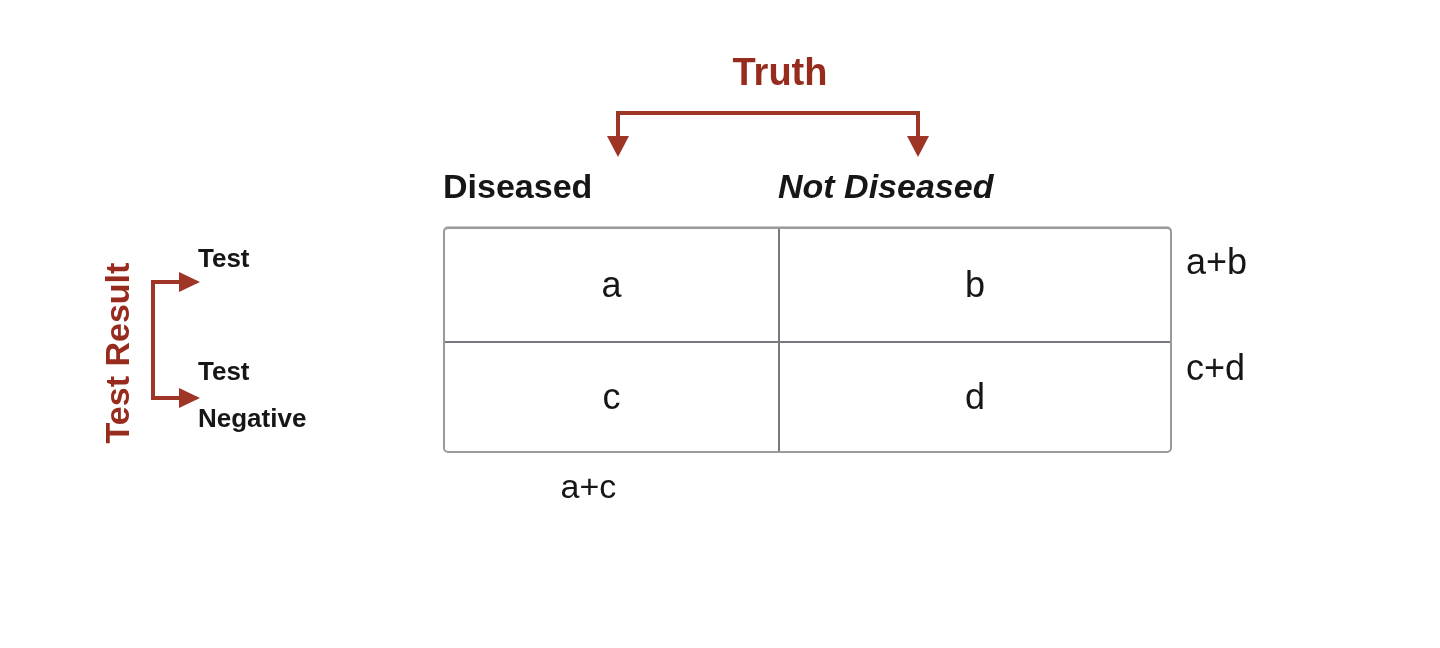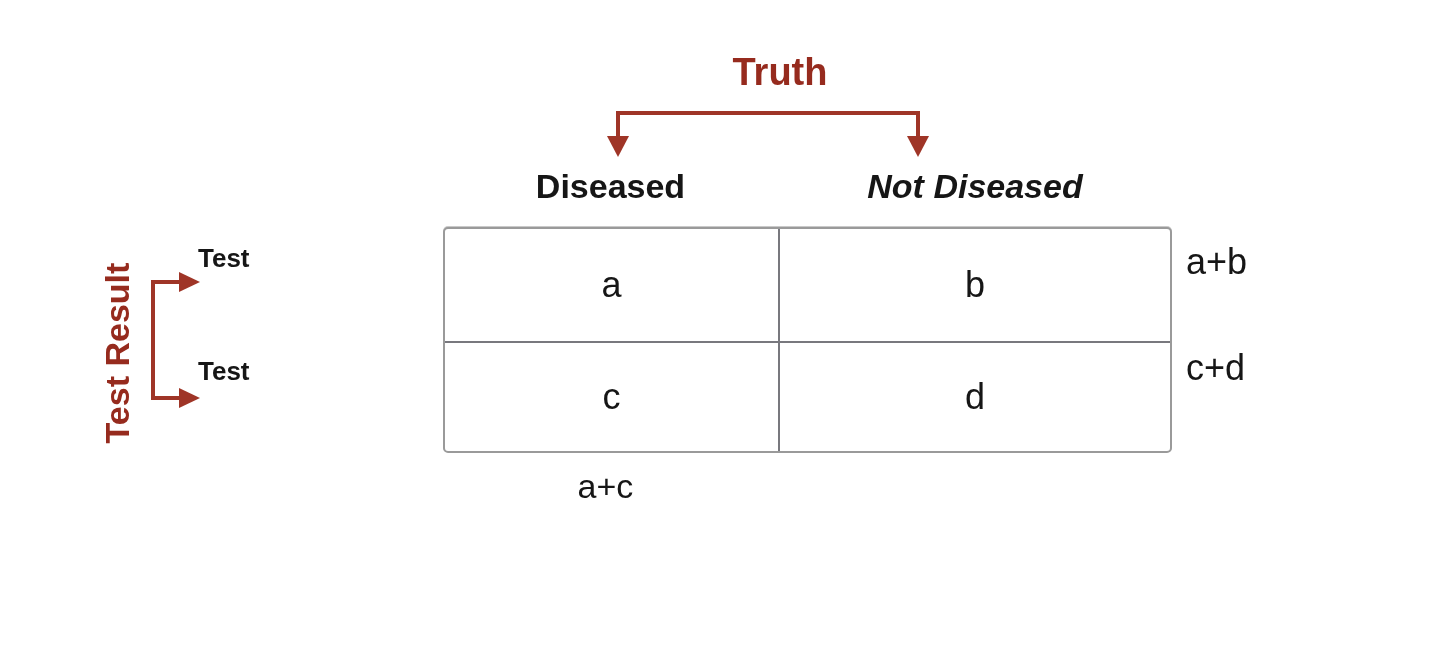--- a/index.html
+++ b/index.html
@@ -21,21 +21,21 @@
     line-height: 44px;
     color: var(--accent-red, #962B1E);
   }
   .truth-bracket {
     position: absolute;
     left: 604px; top: 107px;
     color: var(--arrow-red, #9F3527);
   }
   .col-head {
     position: absolute; top: 165px;
-    text-align: center;
+    text-align: left;
     font-size: 34px; font-weight: bold; line-height: 42px;
     color: var(--ink, #161616);
   }
   .col-head-1 { left: 443px; width: 335px; }
   .col-head-2 { left: 778px; width: 394px; font-style: italic; }
 
   
   .test-result-title {
     position: absolute;
     left: 2px; top: 334px; width: 230px; height: 38px;
@@ -89,21 +89,21 @@
   }
   .row-total-1 { top: 242px; }
   .row-total-2 { top: 348px; }
   .grand-total  { top: 466px; }
   .col-total {
     position: absolute; top: 466px;
     text-align: center;
     font-size: 34px; line-height: 40px;
     color: var(--ink, #161616);
   }
-  .col-total-1 { left: 438px; width: 335px; }
+  .col-total-1 { left: 421px; width: 335px; }
   .col-total-2 { left: 778px; width: 394px; }
 </style>
 </head>
 <body>
 
 <div id="canvas">
 
   <div class="truth-title">Truth</div>
 
   <svg class="truth-bracket" width="328" height="56" viewBox="0 0 328 56" aria-hidden="true">
@@ -121,20 +121,21 @@
     <path d="M34 11 L7 11 L7 127 L34 127" fill="none" stroke="currentColor" stroke-width="4"></path>
     <polygon points="33,1 33,21 54,11" fill="currentColor"></polygon>
     <polygon points="33,117 33,137 54,127" fill="currentColor"></polygon>
   </svg>
 
   <div class="row-head row-head-1">
     <div>Test</div>
   </div>
   <div class="row-head row-head-2">
     <div>Test</div>
+    <div>Negative</div>
   </div>
 
   <div class="matrix">
     <div class="cell cell-a">a</div>
     <div class="cell cell-b">b</div>
     <div class="cell cell-c">c</div>
     <div class="cell cell-d">d</div>
   </div>
 
   <div class="row-total row-total-1">a+b</div>

